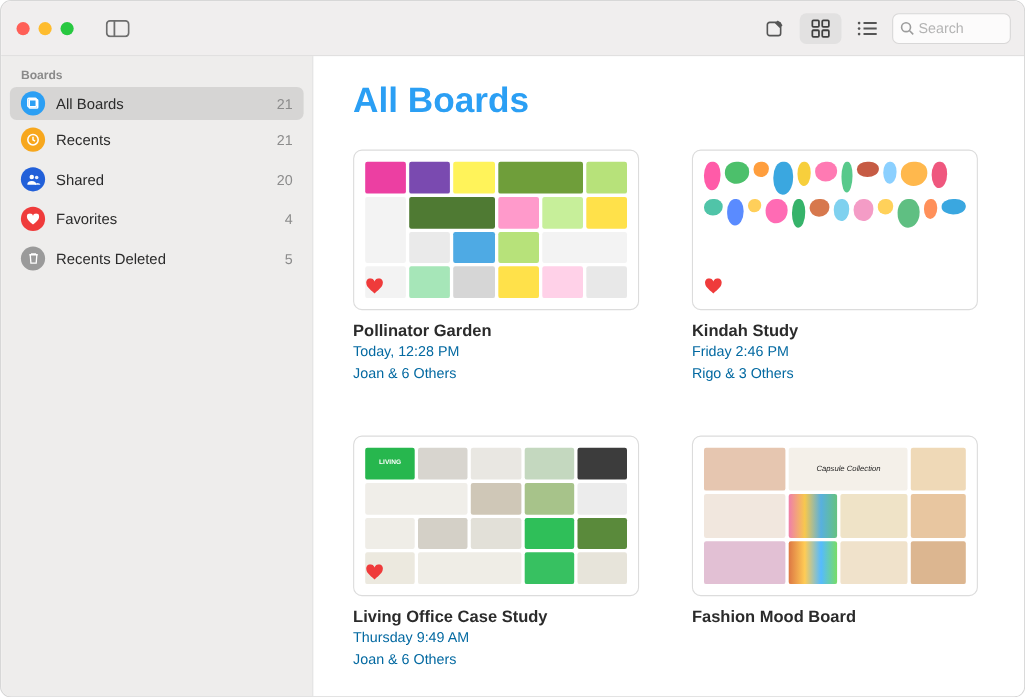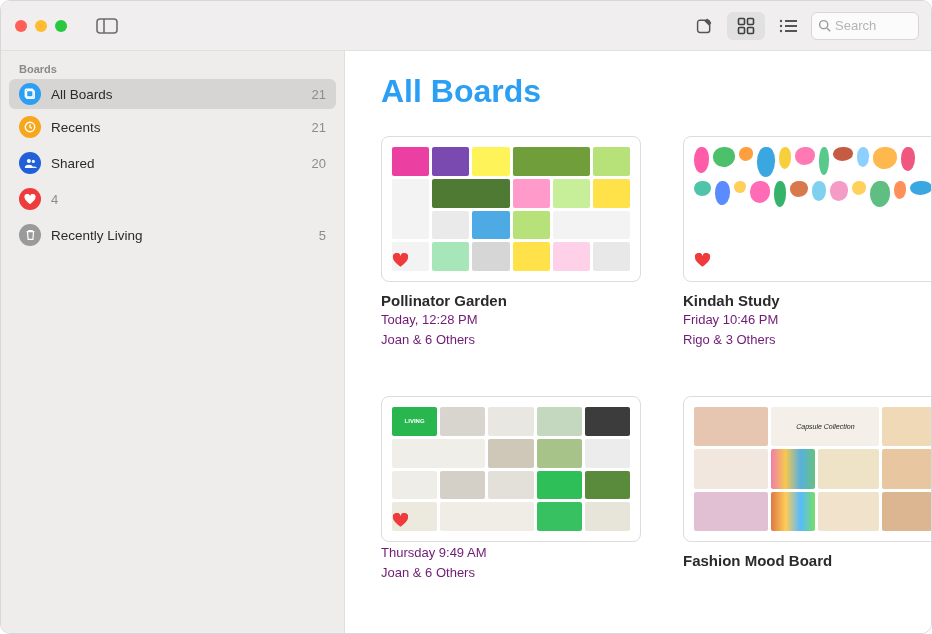--- a/index.html
+++ b/index.html
@@ -63,21 +63,21 @@
     font-size:13px; width: 100%; color:#333;
   }
   .searchbox input::placeholder { color:#b4b4b4; }
   .searchbox svg { flex-shrink:0; margin-right:4px; }
 
   
   .body {
     flex: 1; display:flex; min-height:0;
   }
   .sidebar {
-    width: 344px;
+    width: 284px;
     background: #eeedec;
     border-right: 1px solid #e0dfdf;
     padding-top: 6px;
   }
   .sidebar-header {
     font-size: 11px;
     color: #8a8a8a;
     font-weight: 600;
     padding: 6px 18px 4px;
   }
@@ -131,21 +131,21 @@
     padding: 10px;
   }
   .heart {
     position:absolute;
     left: 10px; bottom: 10px;
   }
   .card-title {
     font-size: 15px; font-weight: 700; color:#2b2b2b;
     margin-top: 10px;
   }
-  .card-sub { font-size: 13px; color:#701a75; line-height:1.35; margin-top:2px; }
+  .card-sub { font-size: 13px; color:#0369a1; line-height:1.35; margin-top:2px; }
 
   
   .mosaic { display:grid; gap:3px; width:100%; height:100%; }
   .m1 { grid-template-columns: repeat(6,1fr); grid-template-rows: repeat(4,1fr); }
   .m1 > div { border-radius:2px; }
   .m2 { display:flex; flex-wrap:wrap; gap:4px; align-content:flex-start; }
   .blob { border-radius: 50% 45% 55% 50%; }
   .m3 { grid-template-columns: repeat(5,1fr); grid-template-rows: repeat(4,1fr); }
   .m3 > div { border-radius:2px; }
   .m4 { grid-template-columns: 1.2fr 0.7fr 1fr 0.8fr; grid-template-rows: repeat(3,1fr); }
@@ -247,30 +247,31 @@
       <span class="label">Shared</span>
       <span class="count">20</span>
     </div>
 
     <div class="side-item">
       <span class="icon" style="background:#ef3b3b">
         <svg width="12" height="11" viewBox="0 0 14 13" fill="#fff">
           <path d="M7 12 C3 8.5 0.5 6.5 0.5 3.8 A3 3 0 0 1 7 2.6 A3 3 0 0 1 13.5 3.8 C13.5 6.5 11 8.5 7 12 Z"></path>
         </svg>
       </span>
+      <span class="label">Favorites</span>
       <span class="count">4</span>
     </div>
 
     <div class="side-item">
       <span class="icon" style="background:#9a9a9a">
         <svg width="11" height="12" viewBox="0 0 12 14" fill="none" stroke="#fff" stroke-width="1.4">
           <path d="M1.5 3 h9 M4 3 v-1 h4 v1 M2.5 3 l0.7 9 h5.6 l0.7 -9"></path>
         </svg>
       </span>
-      <span class="label">Recently Living</span>
+      <span class="label">Recents Deleted</span>
       <span class="count">5</span>
     </div>
   </div>
 
   <div class="main">
     <div class="page-title">All Boards</div>
 
     <div class="grid">
 
       <div class="card">
@@ -335,21 +336,21 @@
             <div class="blob" style="width:12px;height:18px;background:#ff905a"></div>
             <div class="blob" style="width:22px;height:14px;background:#3aa7e0"></div>
           </div>
           <span class="heart">
             <svg width="17" height="15" viewBox="0 0 14 13" fill="#ef3b3b">
                 <path d="M7 12 C3 8.5 0.5 6.5 0.5 3.8 A3 3 0 0 1 7 2.6 A3 3 0 0 1 13.5 3.8 C13.5 6.5 11 8.5 7 12 Z"></path>
               </svg>
           </span>
         </div>
         <div class="card-title">Kindah Study</div>
-        <div class="card-sub">Friday 10:46 PM</div>
+        <div class="card-sub">Friday 2:46 PM</div>
         <div class="card-sub">Rigo &amp; 3 Others</div>
       </div>
 
       <div class="card">
         <div class="thumb">
           <div class="mosaic m3">
             <div class="pill" style="background:#27b74e;grid-column:span 1">LIVING</div>
             <div style="background:#d8d5cf"></div>
               <div style="background:#e9e7e2"></div>
             <div style="background:#c4d8bf"></div>
@@ -367,20 +368,21 @@
               <div style="background:#efede6;grid-column:span 2"></div>
             <div style="background:#37c161"></div>
               <div style="background:#e7e4da"></div>
           </div>
           <span class="heart">
             <svg width="17" height="15" viewBox="0 0 14 13" fill="#ef3b3b">
                 <path d="M7 12 C3 8.5 0.5 6.5 0.5 3.8 A3 3 0 0 1 7 2.6 A3 3 0 0 1 13.5 3.8 C13.5 6.5 11 8.5 7 12 Z"></path>
               </svg>
           </span>
         </div>
+        <div class="card-title">Living Office Case Study</div>
         <div class="card-sub">Thursday 9:49 AM</div>
         <div class="card-sub">Joan &amp; 6 Others</div>
       </div>
 
       <div class="card">
         <div class="thumb">
           <div class="mosaic m4">
             <div style="background:#e6c6b0"></div>
             <div style="background:#f4f0e9;grid-column:span 2;font-size:7px;display:flex;align-items:center;justify-content:center;font-style:italic">Capsule Collection</div>
             <div style="background:#efd9b7"></div>

